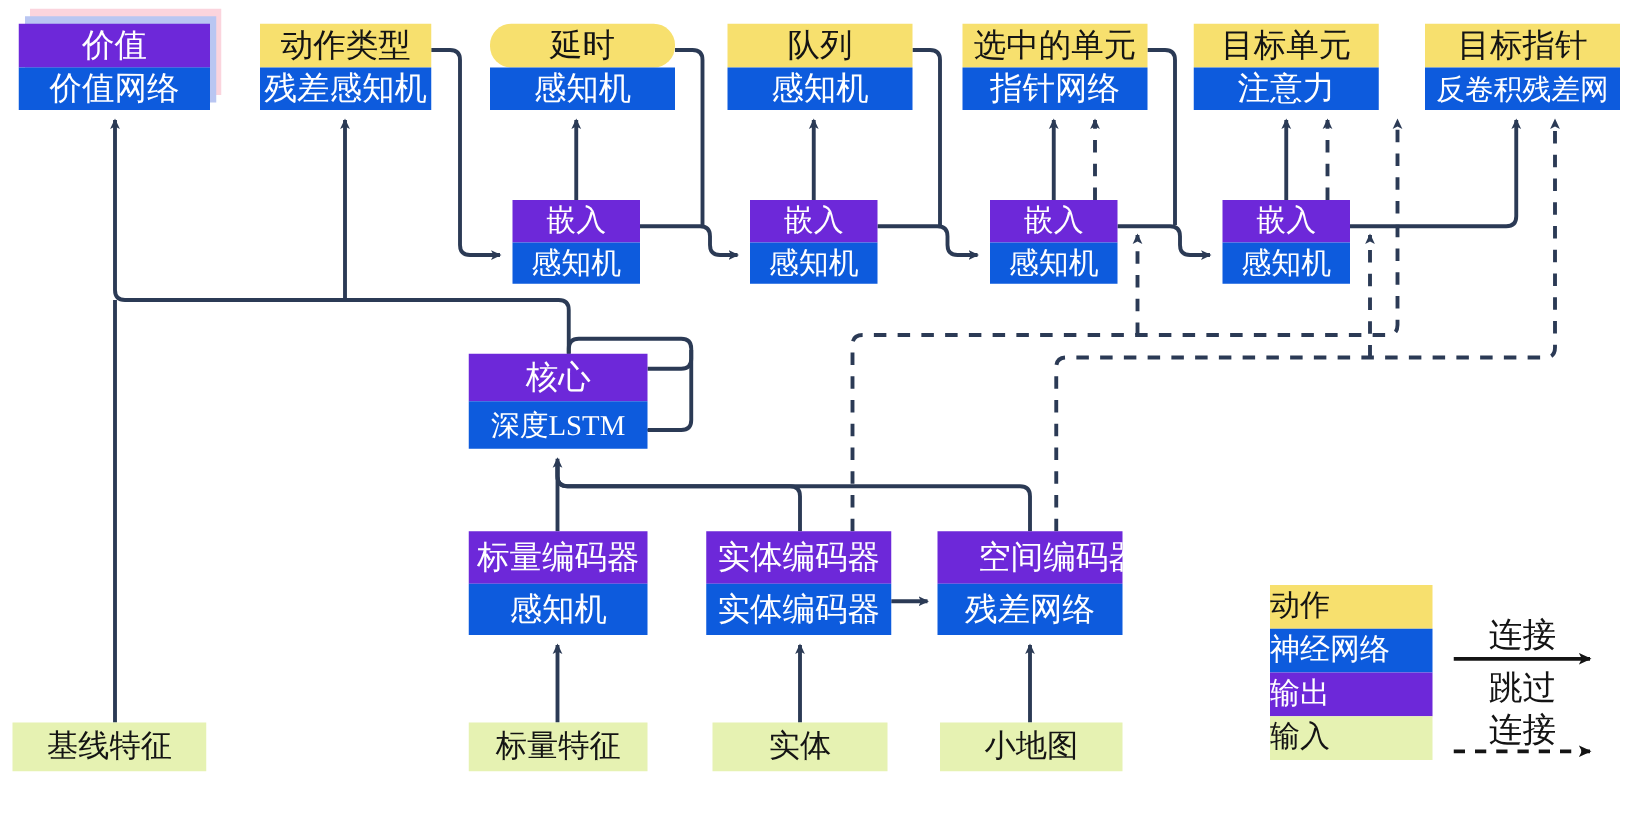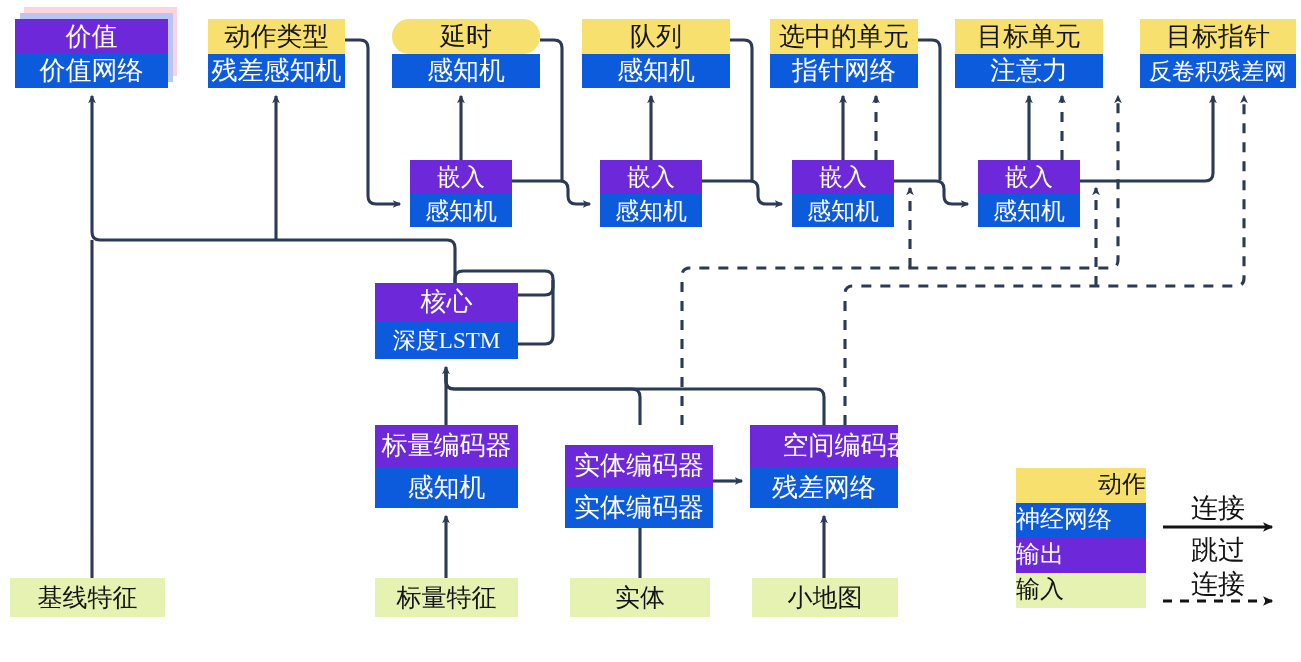--- a/index.html
+++ b/index.html
@@ -14,21 +14,21 @@
   svg.wires{position:absolute;left:0;top:0;width:1301px;height:662px;pointer-events:none;}
 
   .node{position:absolute;box-sizing:border-box;}
   .node .cell{
     box-sizing:border-box;
     display:flex;align-items:center;justify-content:center;
     text-align:center;
     line-height:1;
     white-space:nowrap;
   }
-  .cell.action{background:#f7e06e;color:#141414;text-align:right;}
+  .cell.action{background:#f7e06e;color:#141414;}
   .cell.output{background:#6d28d9;color:#ffffff;}
   .cell.nn{background:#0d5bdd;color:#ffffff;}
   .cell.input{background:#e6f2b2;color:#141414;}
 
   
   .shadow{position:absolute;}
   .shadow .s1{position:absolute;background:#fbd4dd;}
   .shadow .s2{position:absolute;background:#b9c6f2;}
 
   .legend-block{position:absolute;}
@@ -166,21 +166,21 @@
         <div class="cell nn" style="position: absolute; left: 0px; top: 34px; width: 102px; height: 33px; font-size: 24px;">感知机</div>
       </div>
       <div class="node" style="left: 375px; top: 283px; width: 143px; height: 76px;">
         <div class="cell output" style="position: absolute; left: 0px; top: 0px; width: 143px; height: 38px; font-size: 26px;">核心</div>
         <div class="cell nn" style="position: absolute; left: 0px; top: 38px; width: 143px; height: 38px; font-size: 23px;">深度LSTM</div>
       </div>
       <div class="node" style="left: 375px; top: 425px; width: 143px; height: 83px;">
         <div class="cell output" style="position: absolute; left: 0px; top: 0px; width: 143px; height: 42px; font-size: 26px;">标量编码器</div>
         <div class="cell nn" style="position: absolute; left: 0px; top: 42px; width: 143px; height: 41px; font-size: 26px;">感知机</div>
       </div>
-      <div class="node" style="left: 565px; top: 425px; width: 148px; height: 83px; margin-top: 20px;">
+      <div class="node" style="left: 565px; top: 425px; width: 148px; height: 83px;">
         <div class="cell output" style="position: absolute; left: 0px; top: 0px; width: 148px; height: 42px; font-size: 26px;">实体编码器</div>
         <div class="cell nn" style="position: absolute; left: 0px; top: 42px; width: 148px; height: 41px; font-size: 26px;">实体编码器</div>
       </div>
       <div class="node" style="left: 750px; top: 425px; width: 148px; height: 83px;">
         <div class="cell output" style="position: absolute; left: 0px; top: 0px; width: 148px; height: 42px; font-size: 26px; padding-left: 47px;">空间编码器</div>
         <div class="cell nn" style="position: absolute; left: 0px; top: 42px; width: 148px; height: 41px; font-size: 26px;">残差网络</div>
       </div>
       <div class="node" style="left: 10px; top: 578px; width: 155px; height: 39px;">
         <div class="cell input" style="position: absolute; left: 0px; top: 0px; width: 155px; height: 39px; font-size: 25px;">基线特征</div>
       </div>

